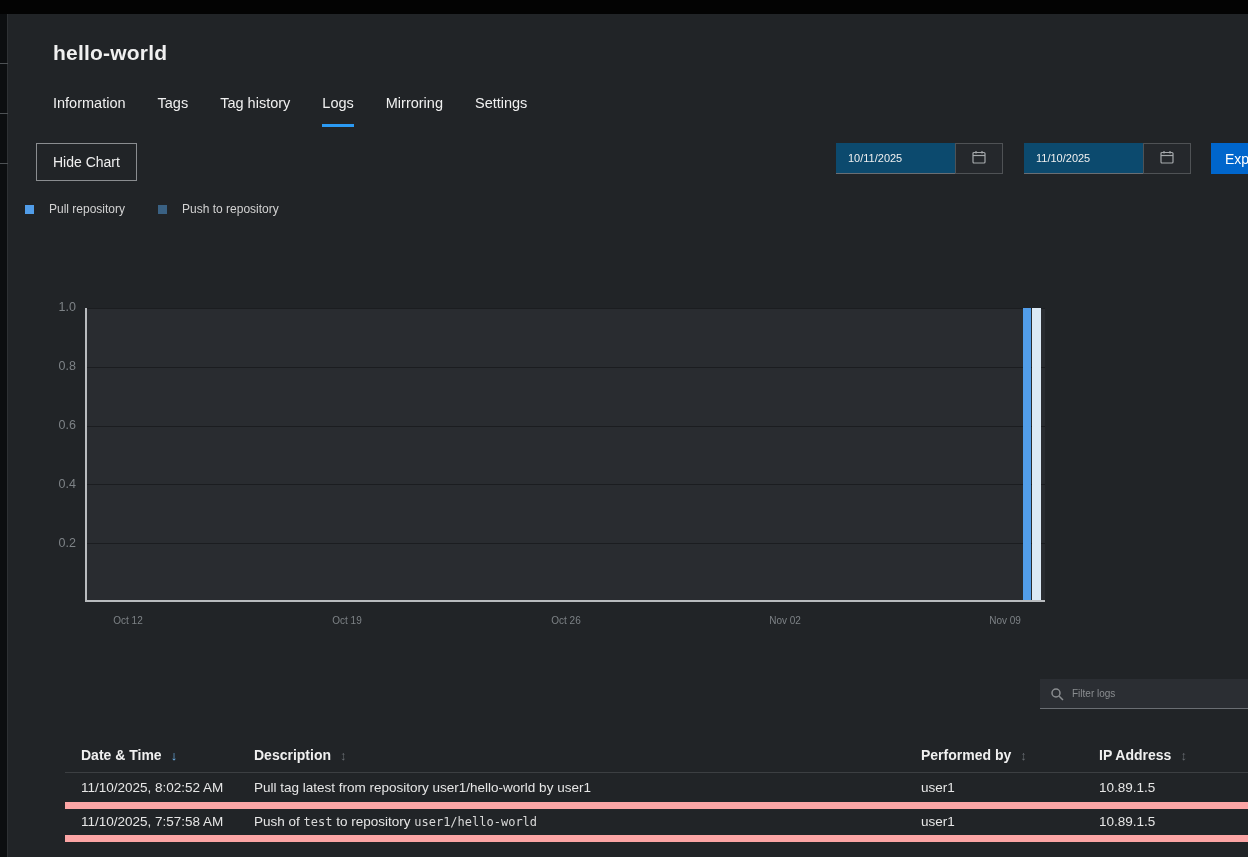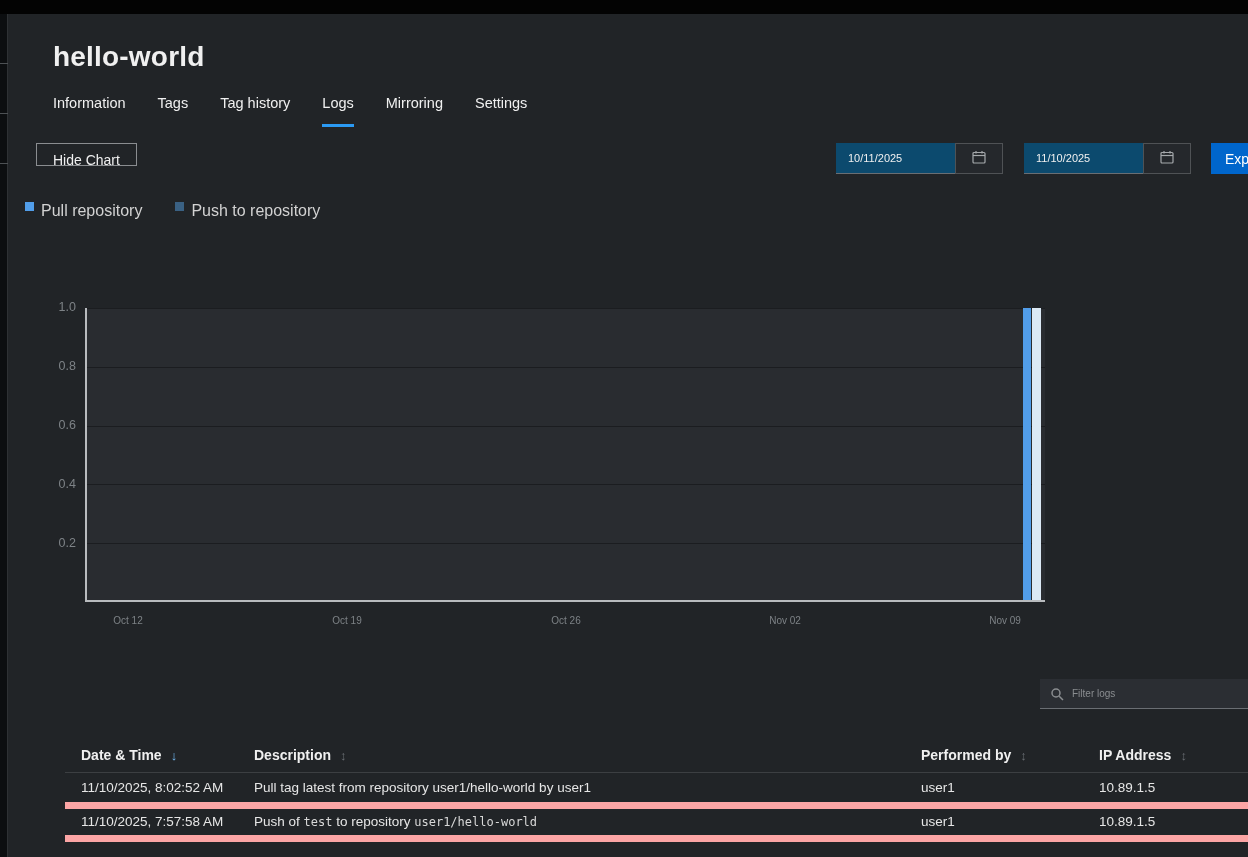--- a/index.html
+++ b/index.html
@@ -4,42 +4,42 @@
 <style>
   * { box-sizing: border-box; margin: 0; padding: 0; }
   html, body { width: 1248px; height: 857px; }
   body { position: relative; overflow: hidden; background: #212427; color: #f0f0f0;
          font-family: "Liberation Sans", sans-serif; }
 
   .topbar { position: absolute; left: 0; top: 0; width: 1248px; height: 14px; background: #030303; }
   .rail { position: absolute; left: 0; top: 14px; width: 8px; height: 843px; background: #0c0e10; border-right: 1px solid #2e3134; }
   .rail-div { position: absolute; left: 0; width: 8px; height: 1px; background: #4d5154; }
 
-  .page-title { position: absolute; left: 53px; top: 41px; font-size: 28px; font-weight: 700; letter-spacing: .2px; }
+  .page-title { position: absolute; left: 53px; top: 41px; font-size: 21px; font-weight: 700; letter-spacing: .2px; }
 
   .tabs { position: absolute; left: 53px; top: 95px; display: flex; gap: 32px; }
   .tab { font-size: 14.5px; color: #f0f0f0; padding-bottom: 13px; cursor: pointer; border-bottom: 3px solid transparent; }
   .tab.active { border-bottom-color: #2b9af3; }
 
-  .hide-chart { position: absolute; left: 36px; top: 143px; height: 23px; padding: 8px 16px;
+  .hide-chart { position: absolute; left: 36px; top: 143px; height: 38px; padding: 8px 16px;
                 background: transparent; border: 1px solid #8a8d90; color: #f0f0f0;
                 font-size: 14px; font-family: inherit; cursor: pointer; }
 
   .date-group { position: absolute; top: 143px; height: 31px; display: flex; }
   .dg-start { left: 836px; } .dg-end { left: 1024px; align-items: center; }
   .date-input { width: 119px; height: 31px; background: #0c4a6e; border: none; border-bottom: 1px solid #6a6e73;
                 color: #f0f0f0; font-size: 11px; padding: 0 12px; font-family: inherit; outline: none; }
   .cal-btn { width: 48px; height: 31px; background: #25282c; border: 1px solid #4f5255;
              display: flex; align-items: center; justify-content: center; cursor: pointer; }
 
   .export { position: absolute; left: 1211px; top: 143px; height: 31px; padding: 0 14px;
             background: #0066cc; border: none; color: #fff; font-size: 14px; font-family: inherit; cursor: pointer; }
 
   .legend { position: absolute; left: 25px; top: 202px; display: flex; gap: 33px; align-items: center; }
-  .legend-item { display: flex; align-items: flex-start; font-size: 16px; color: #d2d2d2; }
+  .legend-item { display: flex; align-items: center; font-size: 12px; color: #d2d2d2; gap: 8px; }
   .swatch { width: 9px; height: 9px; margin-right: 7px; display: inline-block; }
 
   .plot { position: absolute; left: 85px; top: 308px; width: 960px; height: 294px; background: #292c30;
           border-left: 2px solid #b8bbbe; border-bottom: 2px solid #b8bbbe; }
   .gridline { position: absolute; left: 0; width: 100%; height: 1px; background: #1b1d20; }
   .bar { position: absolute; bottom: 0; }
   .ytick { position: absolute; left: 38px; width: 38px; text-align: right; font-size: 12.5px; color: #7d8286; }
   .xtick { position: absolute; top: 615px; transform: translateX(-50%); font-size: 10px; color: #7d8286; }
 
   .filter { position: absolute; left: 1040px; top: 679px; width: 208px; height: 30px; background: #2b2e33;

